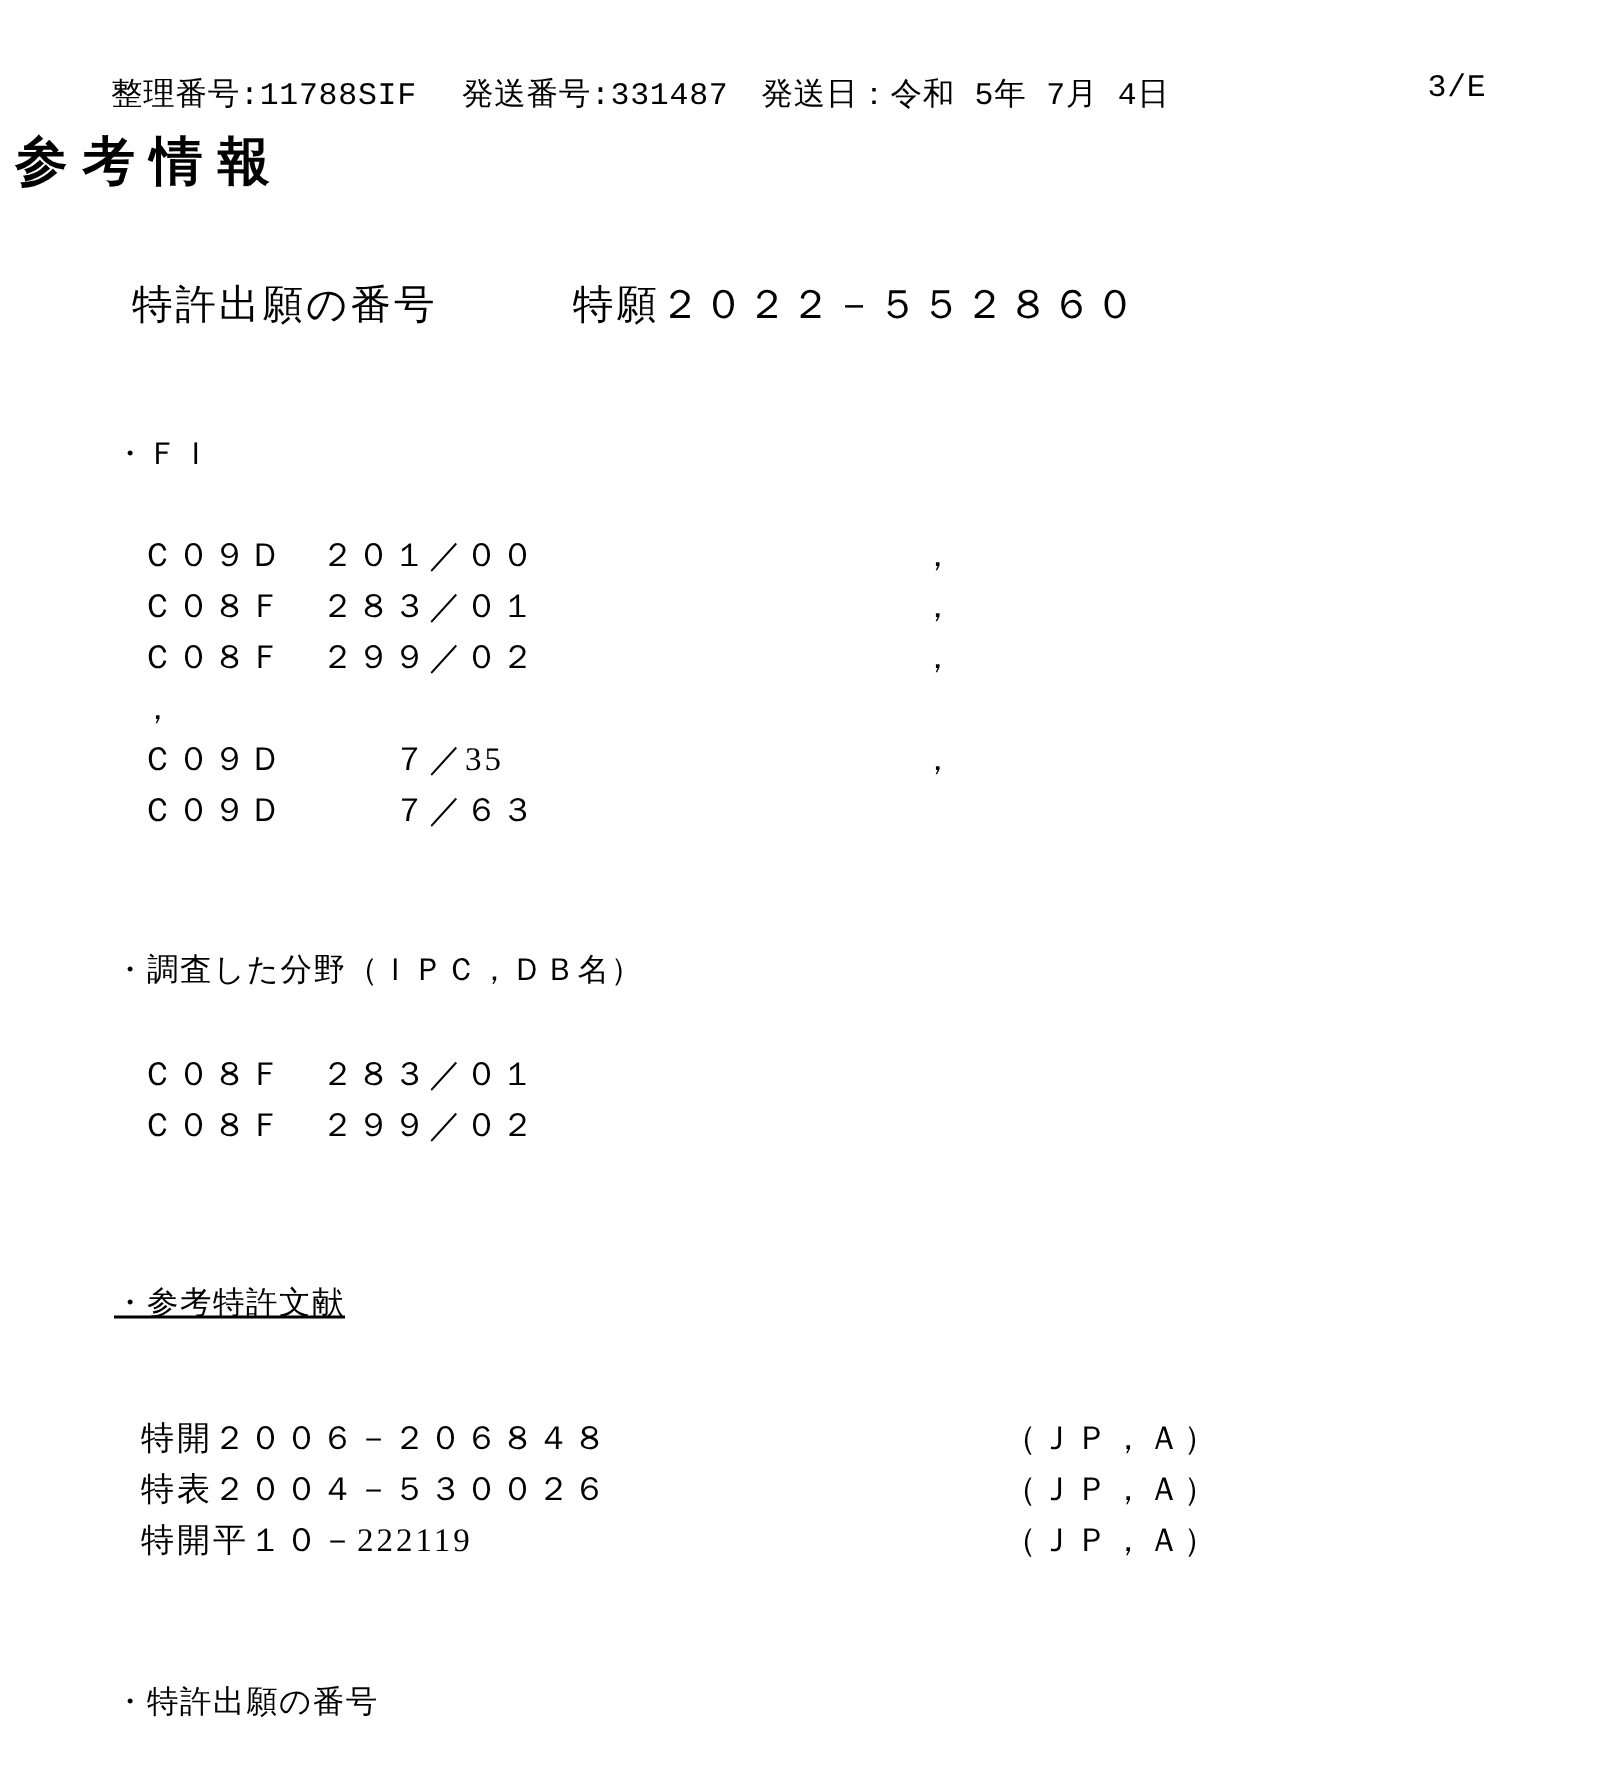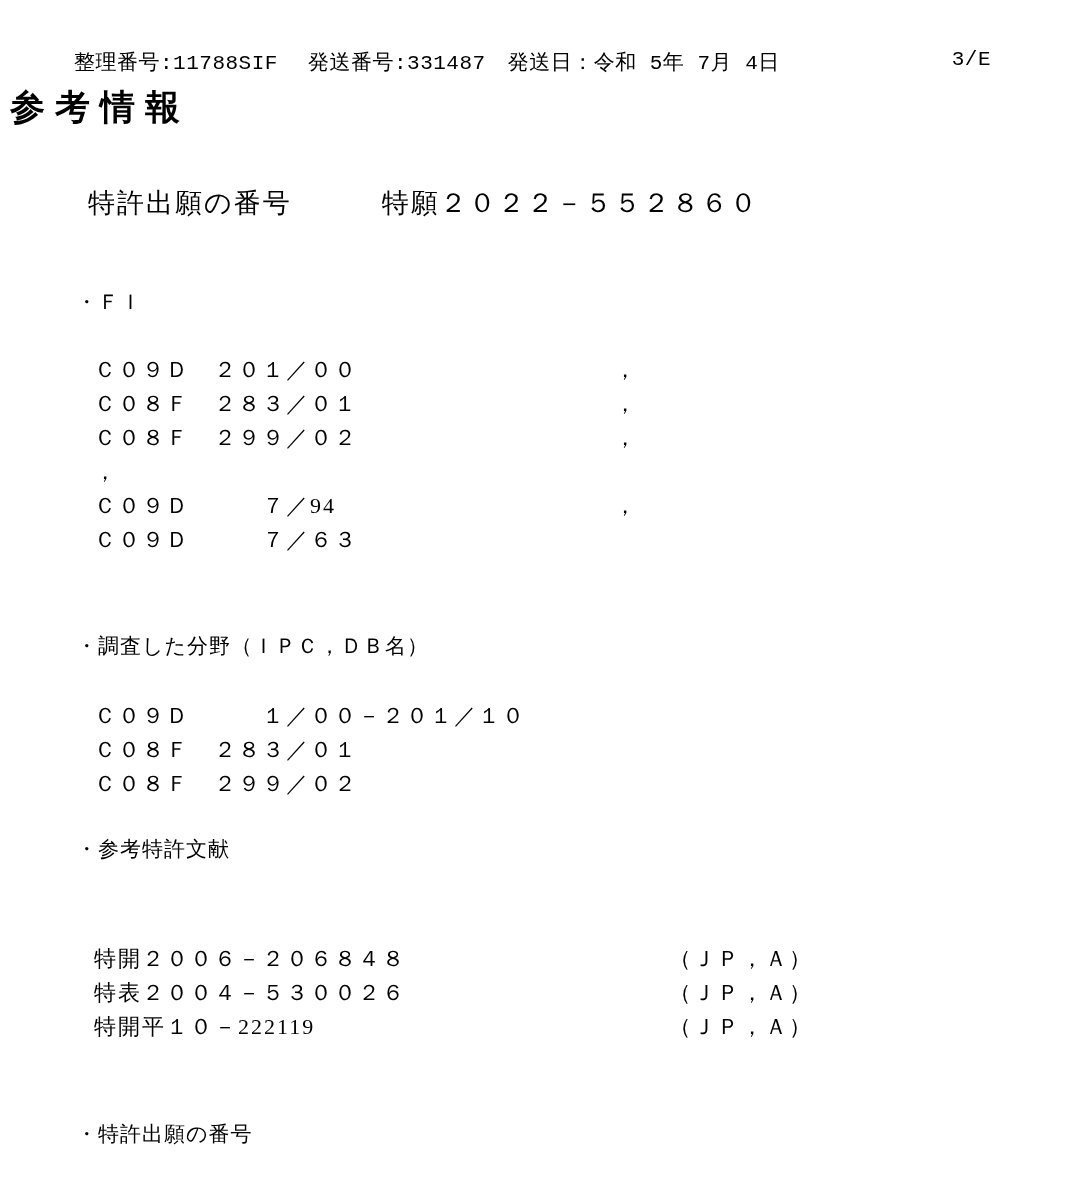--- a/index.html
+++ b/index.html
@@ -111,21 +111,21 @@
     display: inline-block;
     letter-spacing: 2px;
   }
 
   .fi-list { top: 355px; }
   .ipc-list { top: 701px; }
   .patlit-list { top: 944px; }
 
   .sec-fi { top: 288px; }
   .sec-ipc { top: 632px; }
-  .sec-patlit { top: 835px; }
+  .sec-patlit { top: 854px; text-decoration: underline; }
   .sec-booklit { top: 1120px; }
 
   .entry .code-w1 { min-width: 575px; }
 </style>
 </head>
 <body>
 
 <div class="page">
 
   <div class="header-line">
@@ -153,36 +153,32 @@
       <span class="tail">，</span>
     </div>
     <div class="entry">
       <span class="code">Ｃ０８Ｆ　２９９／０２</span>
       <span class="tail">，</span>
     </div>
     <div class="entry">
       <span class="tail">，</span>
     </div>
     <div class="entry">
-      <span class="code">Ｃ０９Ｄ　　　７／94</span>
+      <span class="code">Ｃ０９Ｄ　　　７／35</span>
       <span class="tail">，</span>
     </div>
     <div class="entry">
       <span class="code">Ｃ０９Ｄ　　　７／６３</span>
       <span class="tail"></span>
     </div>
   </div>
 
   <div class="section-head sec-ipc">・調査した分野（ＩＰＣ，ＤＢ名）</div>
   <div class="entry-list ipc-list">
     <div class="entry">
-      <span class="code code-w1">Ｃ０９Ｄ　　　１／００－２０１／１０</span>
-      <span class="tail"></span>
-    </div>
-    <div class="entry">
       <span class="code code-w1">Ｃ０８Ｆ　２８３／０１</span>
       <span class="tail"></span>
     </div>
     <div class="entry">
       <span class="code code-w1">Ｃ０８Ｆ　２９９／０２</span>
       <span class="tail"></span>
     </div>
   </div>
 
   <div class="section-head sec-patlit">・参考特許文献</div>

